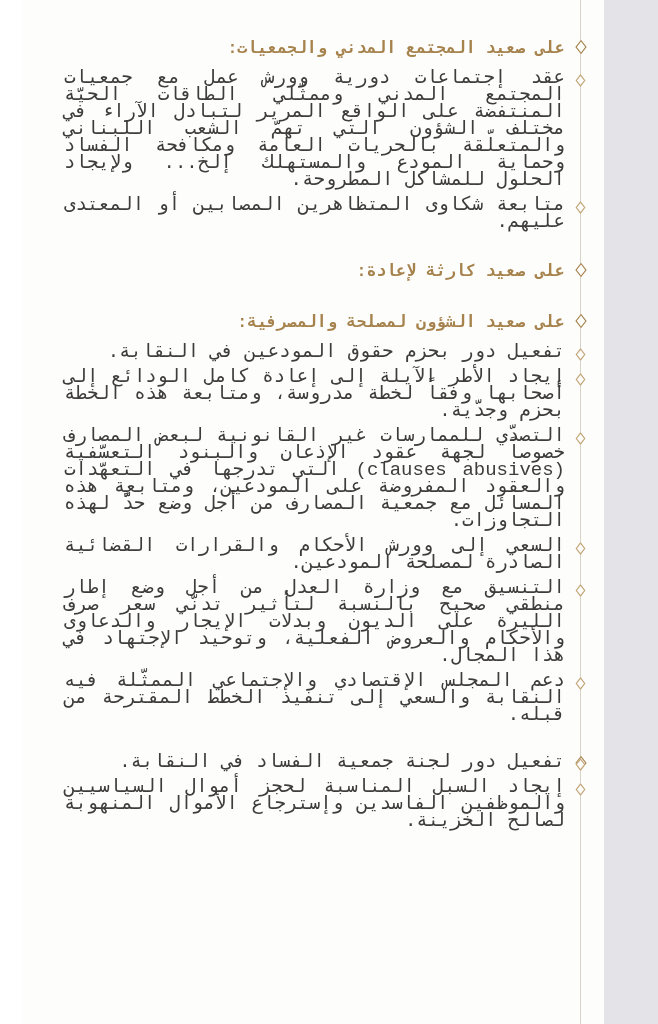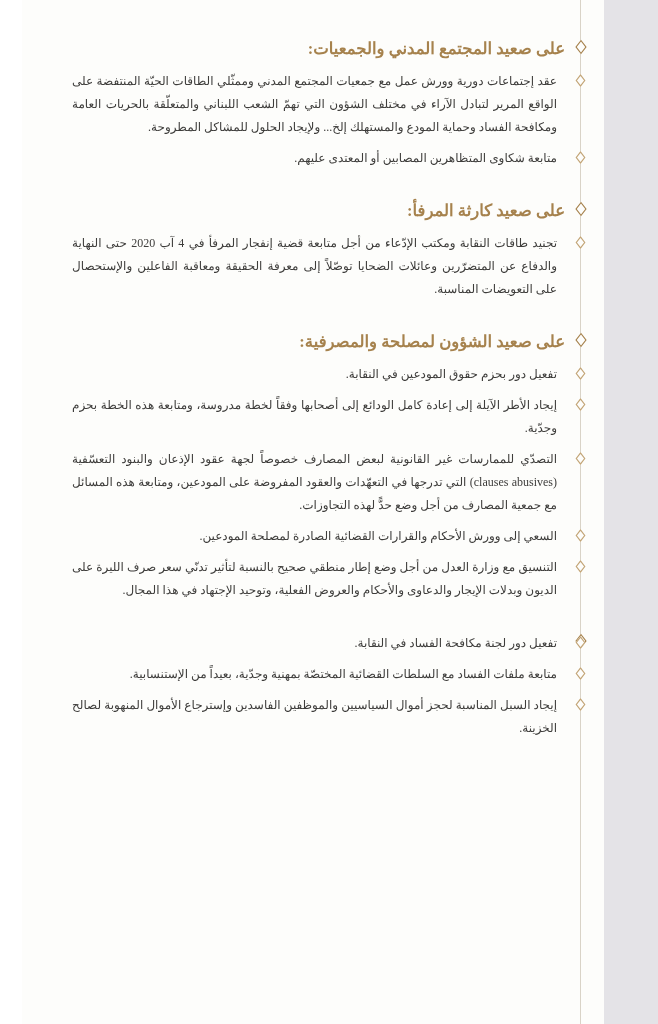--- a/index.html
+++ b/index.html
@@ -11,21 +11,21 @@
     --text: #3e3d3b;
   }
   html, body { margin: 0; padding: 0; background: #ffffff; }
   .page {
     position: relative;
     width: 636px;
     height: 1024px;
     background: var(--page-bg);
     overflow: hidden;
     direction: rtl;
-    font-family: Liberation Serif, serif;
+    font-family: Liberation Mono, monospace;
   }
   .side-strip {
     position: absolute;
     top: 0;
     right: 0;
     width: 54px;
     height: 100%;
     background: var(--strip);
   }
   .timeline-line {
@@ -50,23 +50,23 @@
     font-size: 16.5px;
     font-weight: bold;
     line-height: 21px;
     color: var(--accent);
   }
   .item {
     position: relative;
     margin-bottom: 8px;
   }
   .item-text {
-    margin: 8px;
-    font-size: 12px;
-    line-height: 23px;
+    margin: 0;
+    font-size: 19px;
+    line-height: 17px;
     color: var(--text);
     text-align: justify;
   }
   .marker {
     position: absolute;
     background: var(--page-bg);
     box-sizing: border-box;
   }
   .header-marker {
     right: -20px;
@@ -106,28 +106,22 @@
   <div class="item">
     <span class="marker item-marker"></span>
     <p class="item-text">متابعة شكاوى المتظاهرين المصابين أو المعتدى عليهم.</p>
   </div>
 </div>
   </section>
 
   <section class="section">
     <h2 class="section-title">
       <span class="marker header-marker"></span>
-      <span>على صعيد كارثة المرفأ:</span>
+      <span>على صعيد كارثة لإعادة:</span>
     </h2>
-    <div class="items">
-  <div class="item">
-    <span class="marker item-marker"></span>
-    <p class="item-text">تجنيد طاقات النقابة ومكتب الإدّعاء من أجل متابعة قضية إنفجار المرفأ في 4 آب 2020 حتى النهاية والدفاع عن المتضرّرين وعائلات الضحايا توصّلاً إلى معرفة الحقيقة ومعاقبة الفاعلين والإستحصال على التعويضات المناسبة.</p>
-  </div>
-</div>
   </section>
 
   <section class="section">
     <h2 class="section-title">
       <span class="marker header-marker"></span>
       <span>على صعيد الشؤون لمصلحة والمصرفية:</span>
     </h2>
     <div class="items">
   <div class="item">
     <span class="marker item-marker"></span>
@@ -148,37 +142,37 @@
     <span class="marker item-marker"></span>
     <p class="item-text">السعي إلى وورش الأحكام والقرارات القضائية الصادرة لمصلحة المودعين.</p>
   </div>
 
 
   <div class="item">
     <span class="marker item-marker"></span>
     <p class="item-text">التنسيق مع وزارة العدل من أجل وضع إطار منطقي صحيح بالنسبة لتأثير تدنّي سعر صرف الليرة على الديون وبدلات الإيجار والدعاوى والأحكام والعروض الفعلية، وتوحيد الإجتهاد في هذا المجال.</p>
   </div>
 
+  <div class="item">
+    <span class="marker item-marker"></span>
+    <p class="item-text">دعم المجلس الإقتصادي والإجتماعي الممثّلة فيه النقابة والسعي إلى تنفيذ الخطط المقترحة من قبله.</p>
+  </div>
 </div>
   </section>
 
   <section class="section">
     <h2 class="section-title">
       <span class="marker header-marker"></span>
     </h2>
     <div class="items">
   <div class="item">
     <span class="marker item-marker"></span>
-    <p class="item-text">تفعيل دور لجنة مكافحة الفساد في النقابة.</p>
+    <p class="item-text">تفعيل دور لجنة جمعية الفساد في النقابة.</p>
   </div>
 
-  <div class="item">
-    <span class="marker item-marker"></span>
-    <p class="item-text">متابعة ملفات الفساد مع السلطات القضائية المختصّة بمهنية وجدّية، بعيداً من الإستنسابية.</p>
-  </div>
 
 
   <div class="item">
     <span class="marker item-marker"></span>
     <p class="item-text">إيجاد السبل المناسبة لحجز أموال السياسيين والموظفين الفاسدين وإسترجاع الأموال المنهوبة لصالح الخزينة.</p>
   </div>
 
 </div>
   </section>
 </div>

